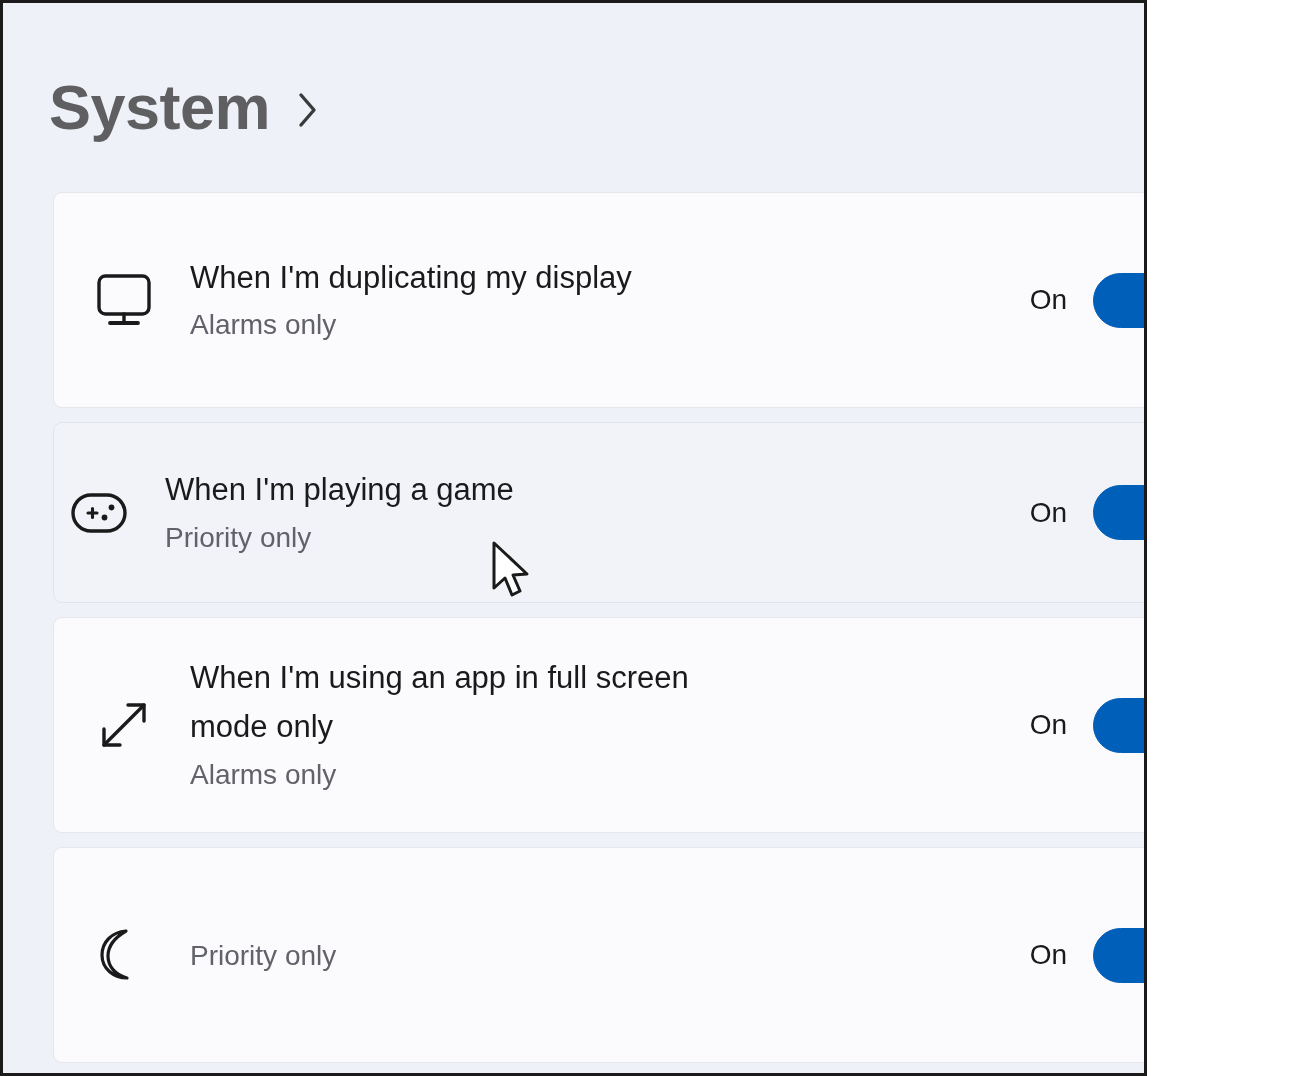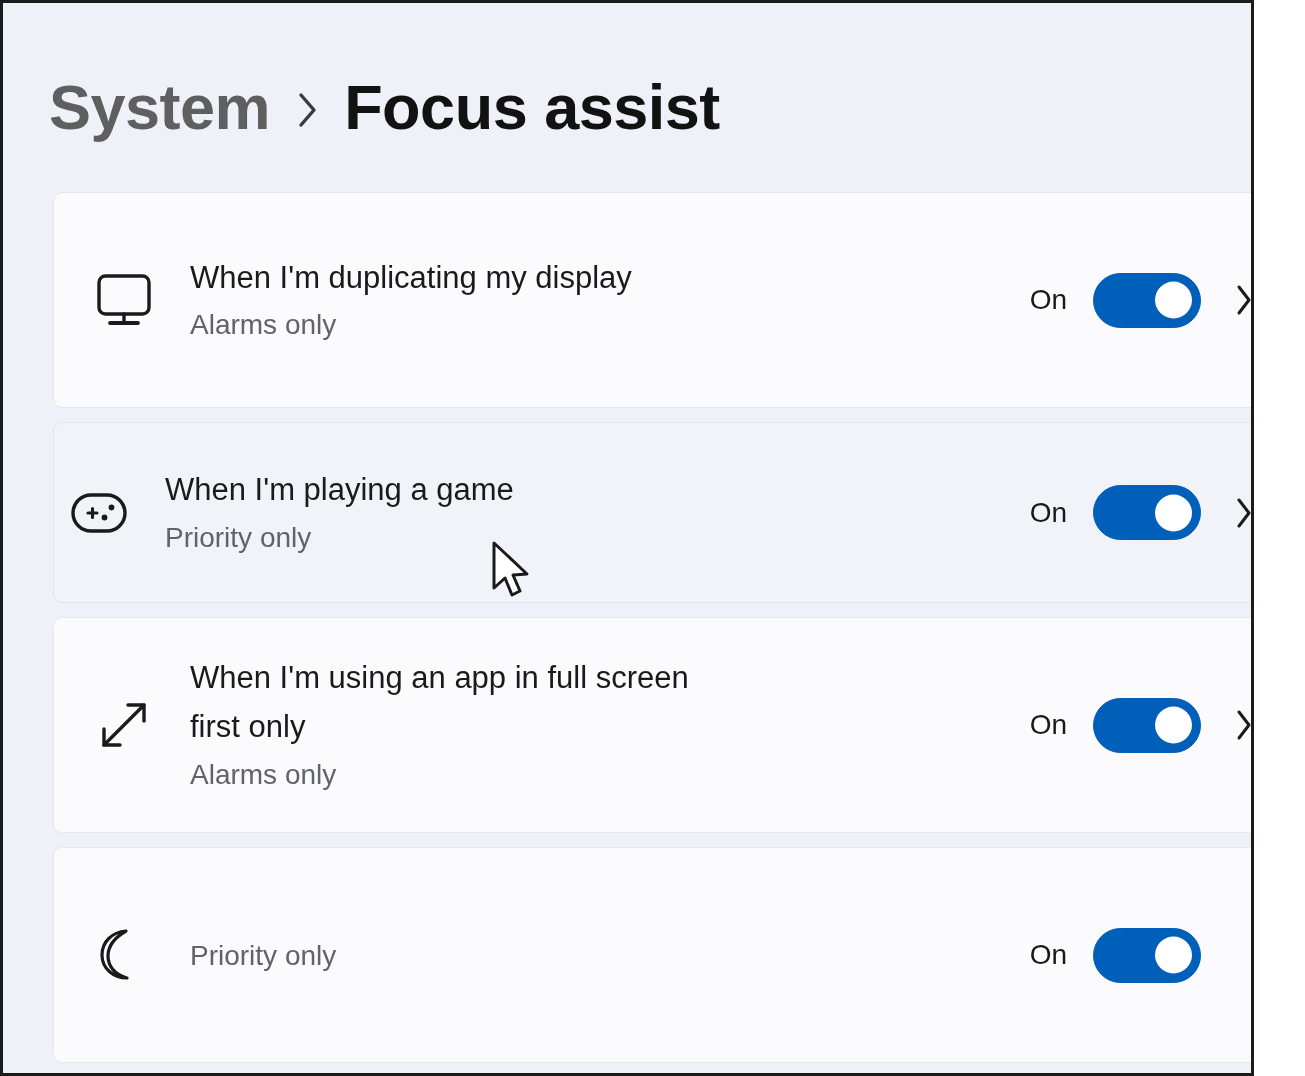--- a/index.html
+++ b/index.html
@@ -12,21 +12,21 @@
     height: 1076px;
     overflow: hidden;
     font-family: "Liberation Sans", sans-serif;
     -webkit-font-smoothing: antialiased;
   }
 
   
   .screenshot-frame {
     position: absolute;
     left: 0; top: 0;
-    width: 1254px;
+    width: 1147px;
     height: 1076px;
     box-sizing: border-box;
     border: 3px solid #1b1b1b;
     background: #7dd3fc;
     overflow: hidden;
   }
 
   .page {
     position: absolute;
     left: 0; top: 0;
@@ -188,21 +188,20 @@
 <div class="screenshot-frame">
   <div class="page">
 
     <div class="breadcrumb">
       <span class="crumb-parent">System</span>
       <span class="crumb-sep">
         <svg width="30" height="46" viewBox="0 0 30 46" fill="none" xmlns="http://www.w3.org/2000/svg" aria-hidden="true">
           <path d="M9 8 L22 23 L9 38" stroke="currentColor" stroke-width="3.4" stroke-linecap="round" stroke-linejoin="round"></path>
         </svg>
       </span>
-      <span class="crumb-current">Focus assist</span>
     </div>
 
     <div class="card-list">
 
       <div class="card card-h-tall">
         <div class="card-icon">
           <svg width="62" height="58" viewBox="0 0 62 58" fill="none" xmlns="http://www.w3.org/2000/svg" aria-hidden="true">
             <rect x="6" y="5" width="50" height="38" rx="6.5" stroke="currentColor" stroke-width="3.4"></rect>
             <path d="M31 43 V50" stroke="currentColor" stroke-width="3.4" stroke-linecap="round"></path>
             <path d="M17 52 H45" stroke="currentColor" stroke-width="3.8" stroke-linecap="round"></path>
@@ -253,21 +252,21 @@
 
       <div class="card card-h-tall">
         <div class="card-icon">
           <svg width="58" height="58" viewBox="0 0 58 58" fill="none" xmlns="http://www.w3.org/2000/svg" aria-hidden="true">
             <path d="M9 49 L49 9" stroke="currentColor" stroke-width="3.4" stroke-linecap="round"></path>
             <path d="M33 9 H49 V25" stroke="currentColor" stroke-width="3.4" stroke-linecap="round" stroke-linejoin="round"></path>
             <path d="M25 49 H9 V33" stroke="currentColor" stroke-width="3.4" stroke-linecap="round" stroke-linejoin="round"></path>
           </svg>
         </div>
         <div class="card-text">
-          <div class="card-title">When I'm using an app in full screen first only</div>
+          <div class="card-title">When I'm using an app in full screen mode only</div>
           <div class="card-subtitle">Alarms only</div>
         </div>
         <div class="card-right">
           <span class="state-label">On</span>
           <div class="toggle">
             <div class="knob"></div>
           </div>
           <span class="chevron">
             <svg width="22" height="36" viewBox="0 0 22 36" fill="none" xmlns="http://www.w3.org/2000/svg" aria-hidden="true">
               <path d="M6 5 L16 18 L6 31" stroke="currentColor" stroke-width="3" stroke-linecap="round" stroke-linejoin="round"></path>

